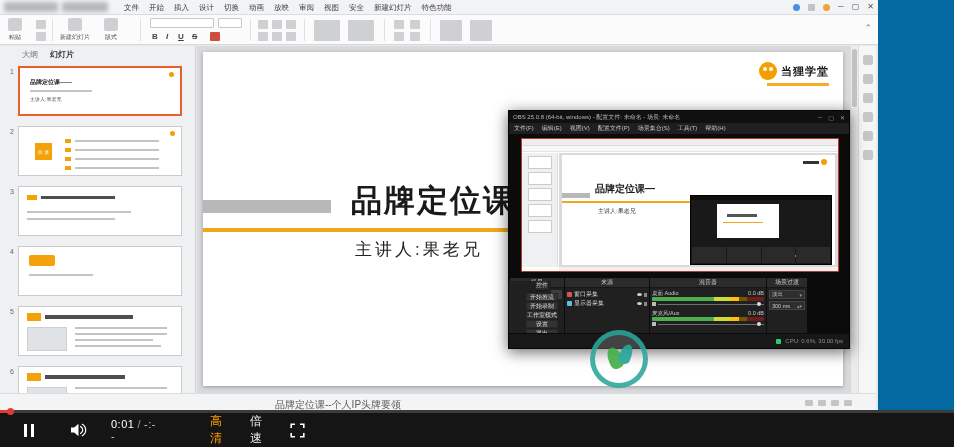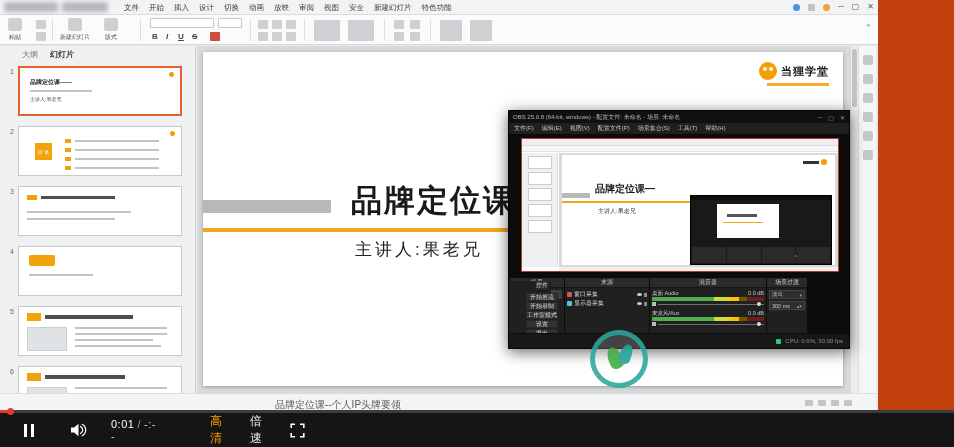--- a/index.html
+++ b/index.html
@@ -1,18 +1,18 @@
 <!DOCTYPE html>
 <html><head>
 <meta charset="utf-8">
 <style>
   * { box-sizing: border-box; margin: 0; padding: 0; }
   html, body { background: #000; }
   body { font-family: "Liberation Sans", "DejaVu Sans", sans-serif; }
-  #screen { position: relative; width: 954px; height: 447px; background: #c2410c; overflow: hidden; }
+  #screen { position: relative; width: 954px; height: 447px; background: #0369a1; overflow: hidden; }
 
   
   .wps { position: absolute; left: 0; top: 0; width: 878px; height: 411px; background: #e8e9ea; overflow: hidden; }
 
   .wps-titlebar { position: absolute; left:0; top:0; width:100%; height:15px; background:#f2f3f5; border-bottom:1px solid #dcdcdc; }
   .blur-block { position:absolute; background:#b6b7ba; filter: blur(2px); border-radius:2px; }
   .ribbon-tabs { position:absolute; left:124px; top:0; height:15px; display:flex; gap:10px; align-items:center; }
   .ribbon-tab { font-size:7.5px; color:#3a3a3a; white-space:nowrap; cursor:default; }
   .tb-right { position:absolute; right:4px; top:3px; display:flex; gap:8px; align-items:center; }
   .tb-right span { font-size:8px; color:#555; line-height:1; }

